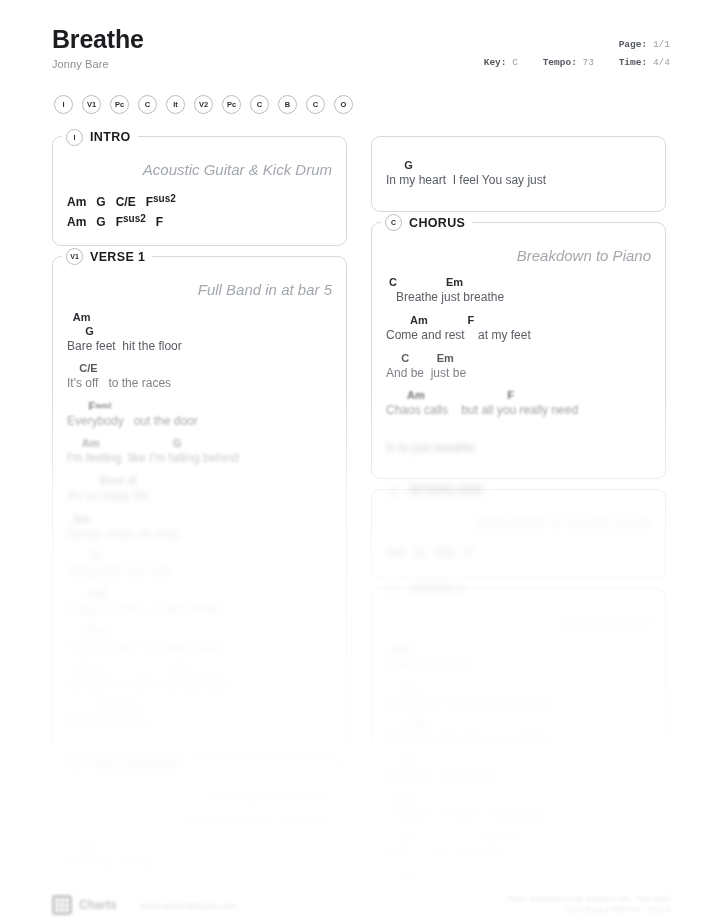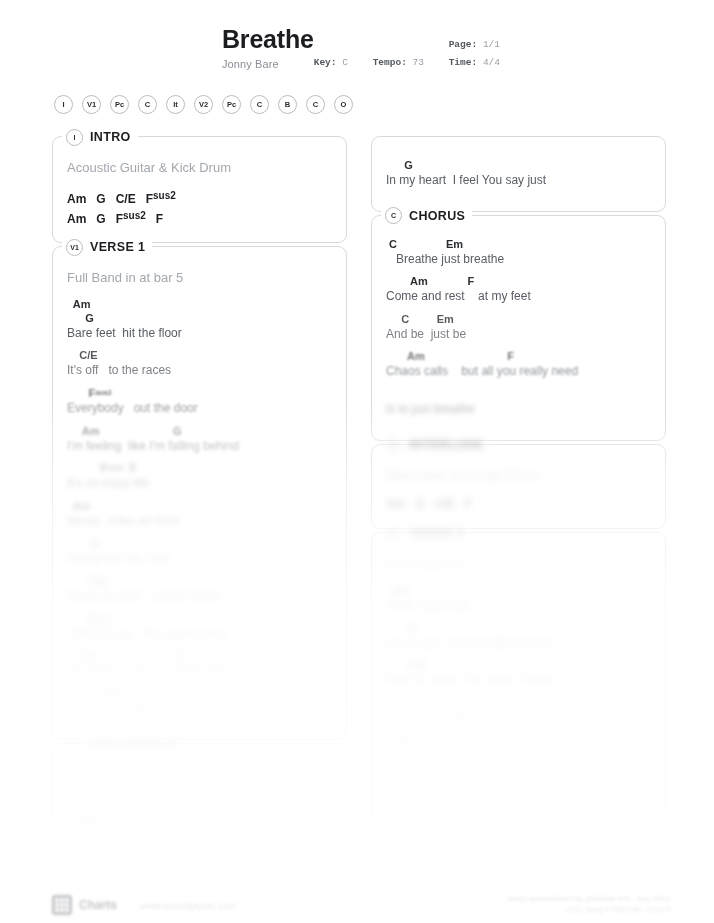--- a/index.html
+++ b/index.html
@@ -17,21 +17,21 @@
   .page {
     position: relative;
     width: 714px;
     height: 923px;
     padding: 26px 44px 0 52px;
   }
 
   
   .header {
     display: flex;
-    justify-content: center;
+    justify-content: space-between;
     align-items: flex-start;
     height: 48px;
   }
   .song-title {
     font-size: 25px;
     font-weight: bold;
     color: #1b1d20;
     letter-spacing: -0.2px;
     line-height: 1.05;
   }
@@ -91,21 +91,21 @@
   .col {
     width: 295px;
     flex: 0 0 295px;
   }
 
   
   .section {
     position: relative;
     border: 1px solid #d7dadd;
     border-radius: 9px;
-    margin-bottom: 3px;
+    margin-bottom: 10px;
     padding: 22px 14px 14px 14px;
     background: #fff;
   }
 
   
   .sec-head {
     position: absolute;
     top: -11px;
     left: 9px;
     display: flex;
@@ -130,25 +130,26 @@
   }
   .sec-title {
     font-size: 12.5px;
     font-weight: bold;
     letter-spacing: 0.35px;
     color: #1b1d20;
     white-space: nowrap;
   }
 
   .sec-note {
-    text-align: left;
-    font-size: 13px;
+    text-align: right;
+    font-size: 15px;
     color: #a3a8ae;
     margin-bottom: 10px;
     line-height: 1.45;
+    font-style: italic;
   }
 
   
   .chordline {
     font-size: 11px;
     font-weight: bold;
     color: #2a2d31;
     white-space: pre;
     line-height: 1.25;
     height: 14px;
@@ -409,20 +410,21 @@
               <div class="lyricline">In my heart  I feel You say just</div>
             </div>
           </div>
       </div>
 
       <div class="section">
         <div class="sec-head">
           <span class="sec-badge">C</span>
           <span class="sec-title">CHORUS</span>
         </div>
+        <div class="sec-note">Breakdown to Piano</div>
         <div id="chorus-lines">
             <div>
               <div class="chordline"> C                Em</div>
               <div class="lyricline">   Breathe just breathe</div>
             </div>
             <div>
               <div class="chordline">        Am             F</div>
               <div class="lyricline">Come and rest    at my feet</div>
             </div>
             <div class="b1">

